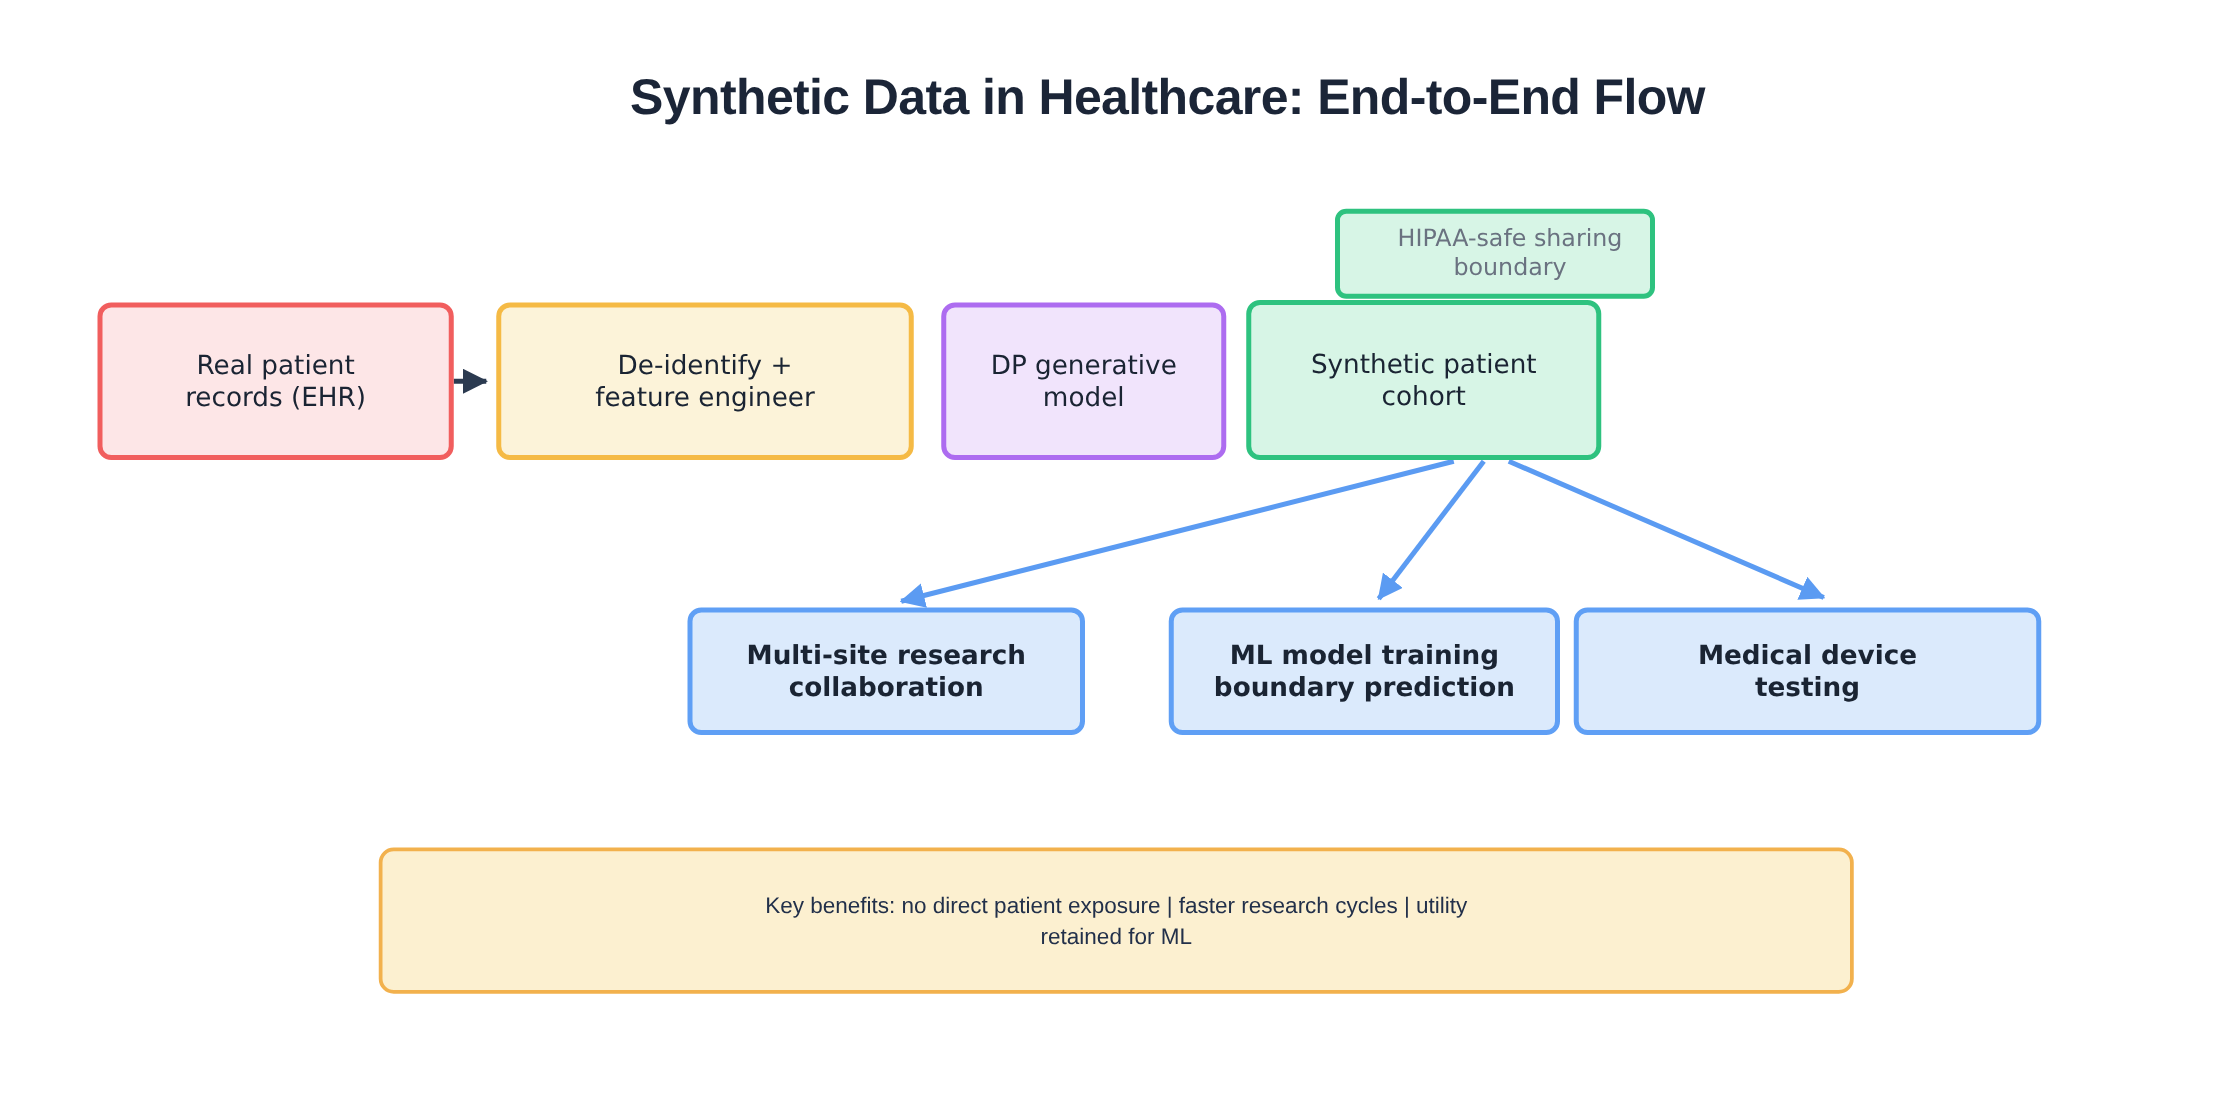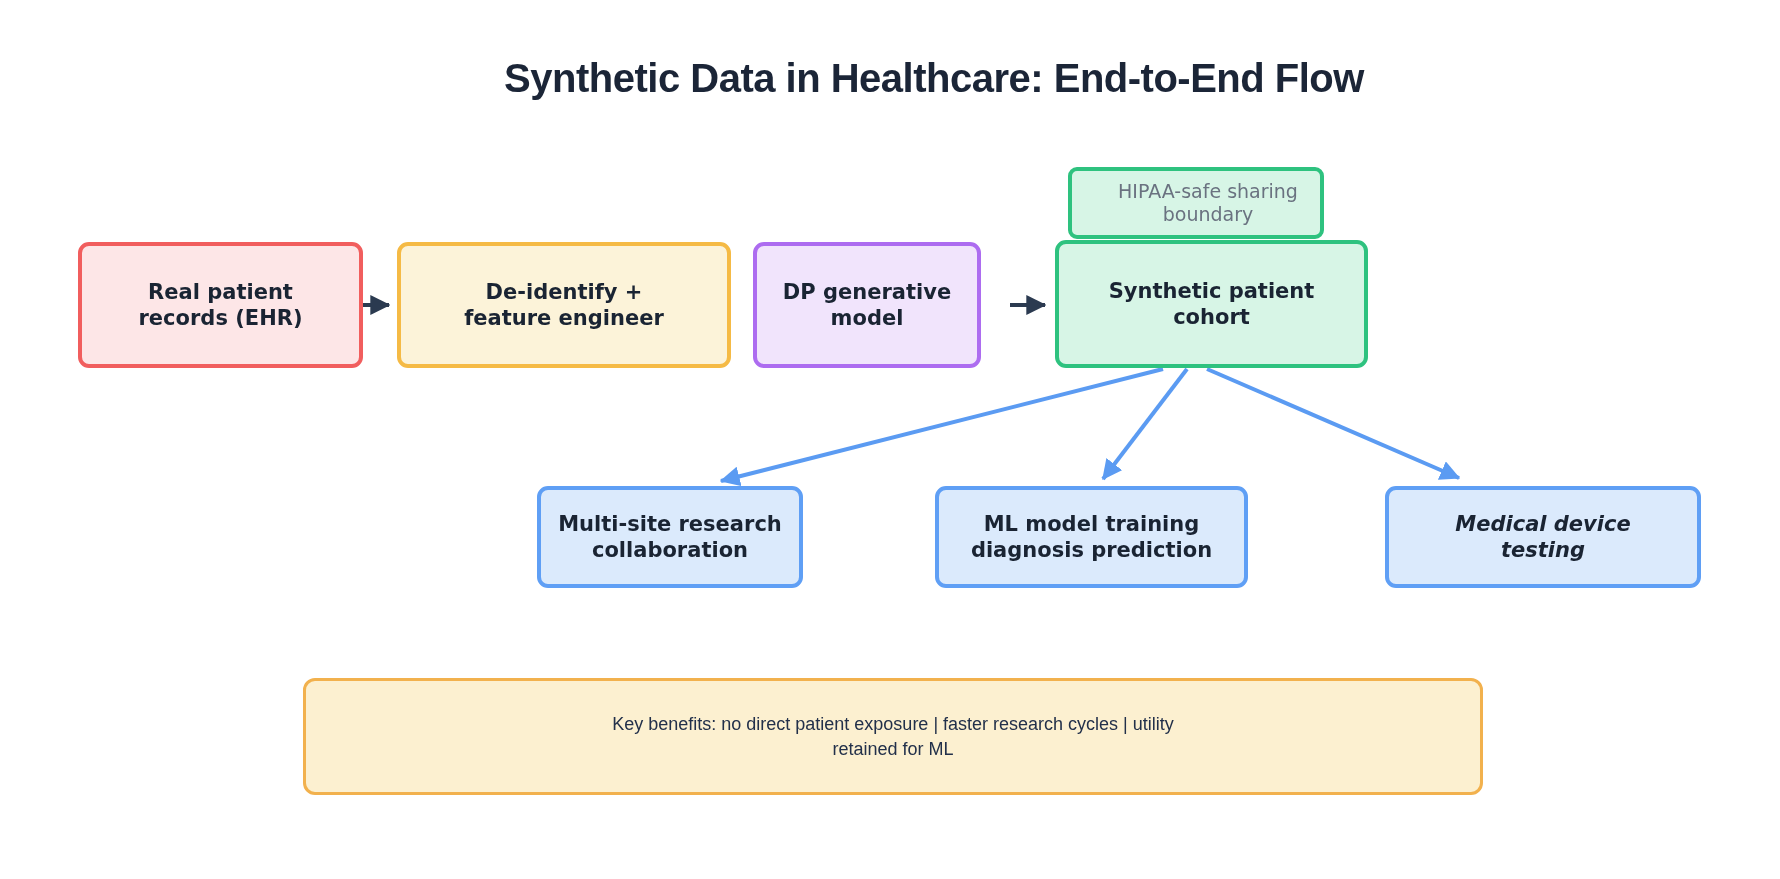--- a/index.html
+++ b/index.html
@@ -17,42 +17,42 @@
   body{background:var(--c-background);font-family:"DejaVu Sans",sans-serif;}
   .canvas{position:relative;width:1780px;height:879px;background:var(--c-background);overflow:hidden;}
   .title{
     position:absolute;top:56px;left:0;width:100%;text-align:center;
     font-family:"Liberation Sans",sans-serif;font-weight:bold;font-size:40px;
     color:var(--c-title_text);letter-spacing:-0.5px;padding-left:44px;
   }
   .node{
     position:absolute;box-sizing:border-box;border-radius:11px;border:4px solid;
     display:flex;align-items:center;justify-content:center;text-align:center;
-    font-weight:bold;font-size:21px;line-height:1.25;color:var(--c-node_text);
+    font-weight:normal;font-size:21px;line-height:1.25;color:var(--c-node_text);
     white-space:pre-line;
   }
   .node.red{left:78px;top:242px;width:285px;height:126px;background:var(--c-red_fill);border-color:var(--c-red_border);}
   .node.amber{left:397px;top:242px;width:334px;height:126px;background:var(--c-amber_fill);border-color:var(--c-amber_border);}
   .node.purple{left:753px;top:242px;width:228px;height:126px;background:var(--c-purple_fill);border-color:var(--c-purple_border);}
-  .node.green{left:1055px;top:240px;width:313px;height:128px;background:var(--c-green_fill);border-color:var(--c-green_border);}
+  .node.green{left:997px;top:240px;width:284px;height:128px;background:var(--c-green_fill);border-color:var(--c-green_border);}
   .boundary{
     position:absolute;left:1068px;top:167px;width:256px;height:72px;box-sizing:border-box;
     background:var(--c-green_fill);border:4px solid var(--c-green_border);border-radius:9px;
     display:flex;align-items:center;justify-content:center;text-align:center;
     font-size:19px;line-height:1.2;color:var(--c-muted_text);white-space:pre-line;padding-left:24px;
   }
   .usecase{
     position:absolute;top:486px;height:102px;box-sizing:border-box;
     background:var(--c-blue_fill);border:4px solid var(--c-blue_border);border-radius:11px;
     display:flex;align-items:center;justify-content:center;text-align:center;
     font-weight:bold;font-size:21px;line-height:1.25;color:var(--c-node_text);white-space:pre-line;
   }
-  .usecase.a{left:537px;width:266px;}
+  .usecase.a{left:550px;width:318px;}
   .usecase.b{left:935px;width:313px;}
-  .usecase.c{left:1385px;width:316px;font-style:italic;}
+  .usecase.c{left:1259px;width:374px;}
   .note{
     position:absolute;left:303px;top:678px;width:1180px;height:117px;box-sizing:border-box;
     background:var(--c-note_fill);border:3px solid var(--c-note_border);border-radius:12px;
     display:flex;align-items:center;justify-content:center;text-align:center;
     font-family:"Liberation Sans",sans-serif;font-size:18px;line-height:1.35;
     color:var(--c-note_text);white-space:pre-line;
   }
   .edges{position:absolute;left:0;top:0;width:1780px;height:879px;pointer-events:none;}
   .edge-dark{stroke:var(--c-arrow_dark);stroke-width:4;}
   .edge-blue{stroke:var(--c-arrow_blue);stroke-width:4;}
@@ -91,20 +91,20 @@
   <div class="node amber">De-identify +
 feature engineer</div>
   <div class="node purple">DP generative
 model</div>
   <div class="node green">Synthetic patient
 cohort</div>
 
   <div class="usecase a">Multi-site research
 collaboration</div>
   <div class="usecase b">ML model training
-diagnosis prediction</div>
+boundary prediction</div>
   <div class="usecase c">Medical device
 testing</div>
 
   <div class="note">Key benefits: no direct patient exposure | faster research cycles | utility
 retained for ML</div>
 
 </div>
 
 </body></html>

